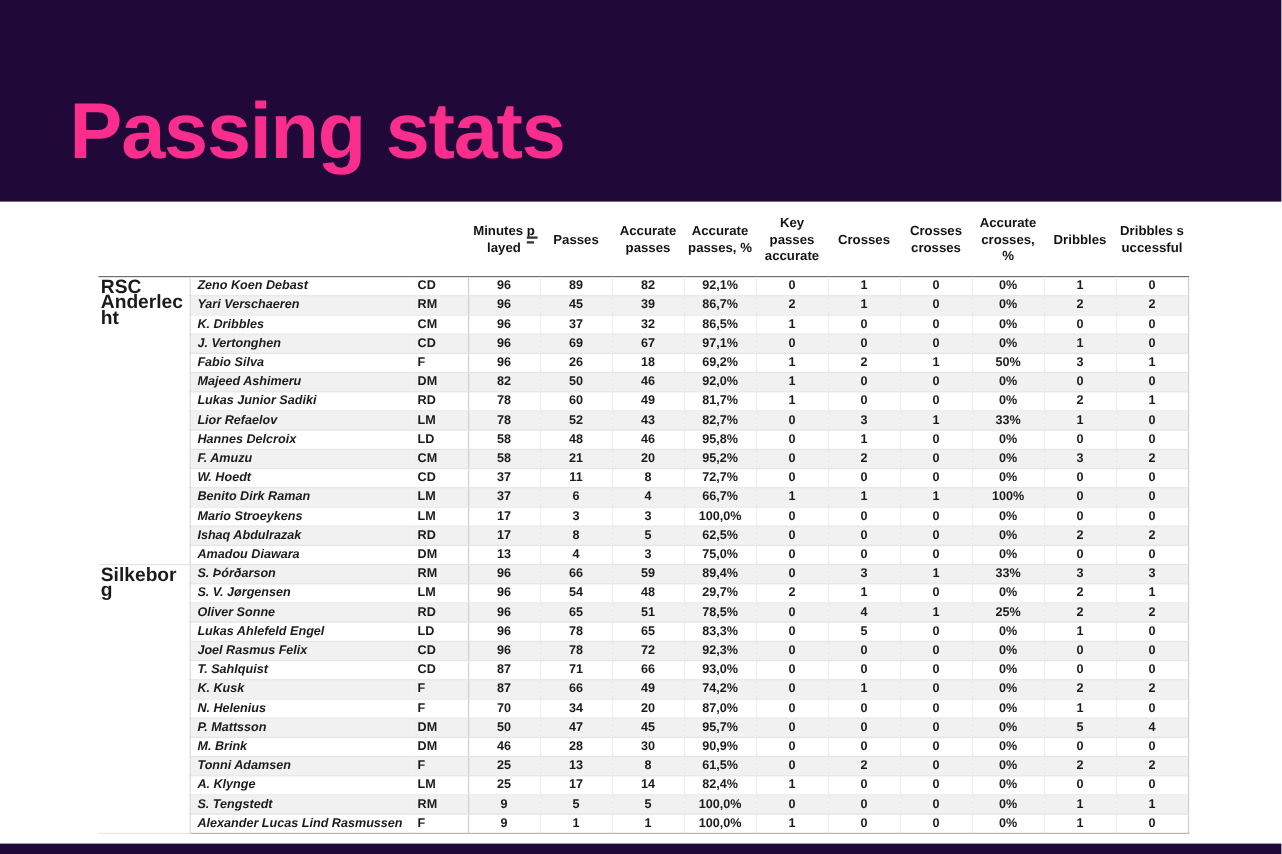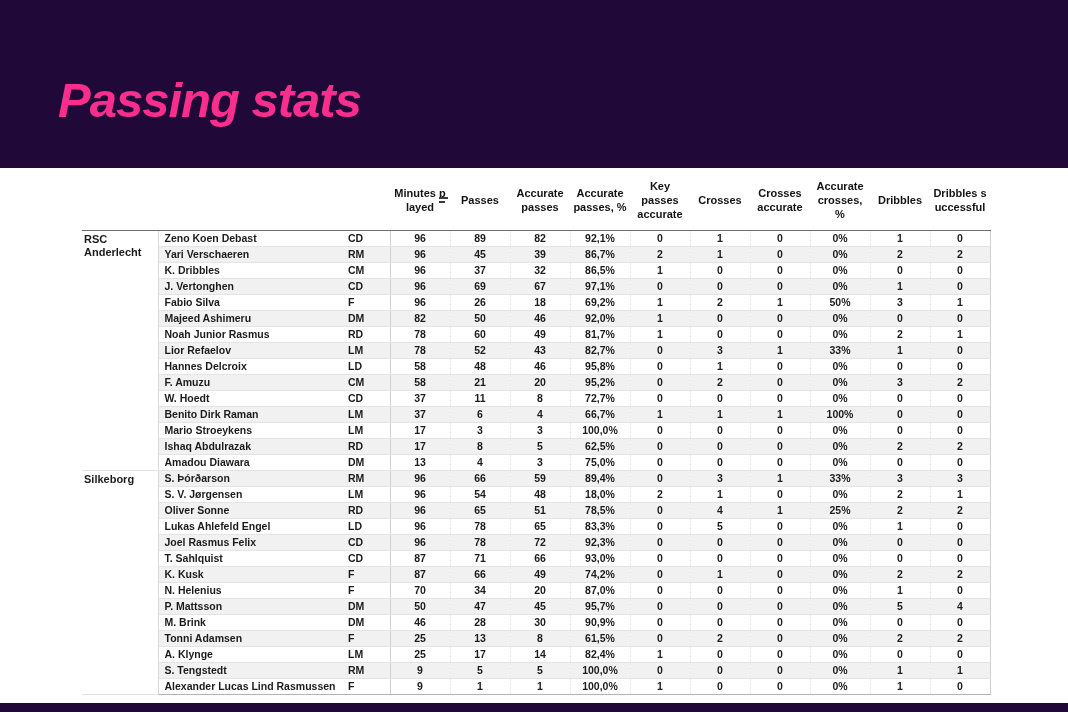--- a/index.html
+++ b/index.html
@@ -8,22 +8,22 @@
     --stripe-bg:#f1f1f1;
   }
   html,body{margin:0;padding:0;}
   body{
     width:1068px;height:712px;position:relative;overflow:hidden;
     background:#ffffff;font-family:"Liberation Sans",sans-serif;
   }
   .banner{width:100%;height:168px;background:var(--banner-bg);}
   .page-title{
     margin:0;padding:76px 0 0 58px;
-    font-size:49px;font-weight:800;line-height:1;
-    letter-spacing:-1px;color:var(--title-color);font-style:italic;
+    font-size:66px;font-weight:800;line-height:1;
+    letter-spacing:-1px;color:var(--title-color);
   }
   .bottom-strip{position:absolute;left:0;bottom:0;width:100%;height:9px;background:var(--banner-bg);}
 
   table.stats{
     position:absolute;left:82px;top:172px;width:908px;
     border-collapse:collapse;table-layout:fixed;
   }
   th{
     font-size:11px;font-weight:700;color:#141414;
     text-align:center;vertical-align:middle;
@@ -34,25 +34,25 @@
   th.ba{word-break:break-all;}
   td{
     font-size:10.5px;font-weight:700;color:#1b1b1b;
     height:15px;line-height:15px;padding:0 3px;
     border-bottom:1px solid #e4e4e4;
     white-space:nowrap;overflow:hidden;
   }
   tr.stripe td{background:var(--stripe-bg);}
   td.team-cell{
     vertical-align:top;text-align:left;background:#ffffff !important;
-    font-size:11px;line-height:13px;padding:2px 4px 0 2px;
+    font-size:16px;line-height:13px;padding:2px 4px 0 2px;
     white-space:normal;word-wrap:break-word;
     border-right:1px solid #d9d9d9;
   }
-  td.name-cell{text-align:left;padding-left:6px;}
+  td.name-cell{text-align:left;padding-left:6px;font-style:italic;}
   td.pos-cell{text-align:left;padding-left:4px;border-right:1px solid #cfcfcf;margin-top:26px;}
   td.stat-cell{text-align:center;border-right:1px dashed #ebebeb;}
   td.stat-cell.last{border-right:1px solid #cfcfcf;}
   tbody tr:last-child td{border-bottom:1px solid #b3b3b3;}
 
   .sort-icon{position:absolute;right:2px;top:50%;margin-top:-4px;width:9px;display:block;}
   .sort-icon .b1{width:9px;height:2px;background:#3a3a3a;margin-bottom:2px;}
   .sort-icon .b2{width:6px;height:2px;background:#3a3a3a;}
 </style>
 </head>
@@ -85,21 +85,21 @@
       <th></th>
     <th class="ba"><span>Minutes played</span><span class="sort-icon">
             <span class="b1" style="display:block"></span>
             <span class="b2" style="display:block"></span>
           </span></th>
         <th><span>Passes</span></th>
         <th><span>Accurate passes</span></th>
         <th><span>Accurate passes, %</span></th>
         <th><span>Key passes accurate</span></th>
         <th><span>Crosses</span></th>
-        <th><span>Crosses accurate</span></th>
+        <th><span>Crosses crosses</span></th>
         <th><span>Accurate crosses, %</span></th>
         <th><span>Dribbles</span></th>
         <th class="ba"><span>Dribbles successful</span></th>
       </tr>
   </thead>
   <tbody>
       <tr>
         <td class="team-cell" rowspan="15">RSC Anderlecht</td>
         <td class="name-cell">Zeno Koen Debast</td>
         <td class="pos-cell">CD</td>
@@ -178,21 +178,21 @@
         <td class="stat-cell">46</td>
         <td class="stat-cell">92,0%</td>
         <td class="stat-cell">1</td>
         <td class="stat-cell">0</td>
         <td class="stat-cell">0</td>
         <td class="stat-cell">0%</td>
         <td class="stat-cell">0</td>
         <td class="stat-cell last">0</td>
       </tr>
       <tr>
-        <td class="name-cell">Noah Junior Rasmus</td>
+        <td class="name-cell">Lukas Junior Sadiki</td>
         <td class="pos-cell">RD</td>
         <td class="stat-cell">78</td>
         <td class="stat-cell">60</td>
         <td class="stat-cell">49</td>
         <td class="stat-cell">81,7%</td>
         <td class="stat-cell">1</td>
         <td class="stat-cell">0</td>
         <td class="stat-cell">0</td>
         <td class="stat-cell">0%</td>
         <td class="stat-cell">2</td>
@@ -324,21 +324,21 @@
         <td class="stat-cell">33%</td>
         <td class="stat-cell">3</td>
         <td class="stat-cell last">3</td>
       </tr>
       <tr>
         <td class="name-cell">S. V. Jørgensen</td>
         <td class="pos-cell">LM</td>
         <td class="stat-cell">96</td>
         <td class="stat-cell">54</td>
         <td class="stat-cell">48</td>
-        <td class="stat-cell">18,0%</td>
+        <td class="stat-cell">29,7%</td>
         <td class="stat-cell">2</td>
         <td class="stat-cell">1</td>
         <td class="stat-cell">0</td>
         <td class="stat-cell">0%</td>
         <td class="stat-cell">2</td>
         <td class="stat-cell last">1</td>
       </tr>
       <tr class="stripe">
         <td class="name-cell">Oliver Sonne</td>
         <td class="pos-cell">RD</td>

